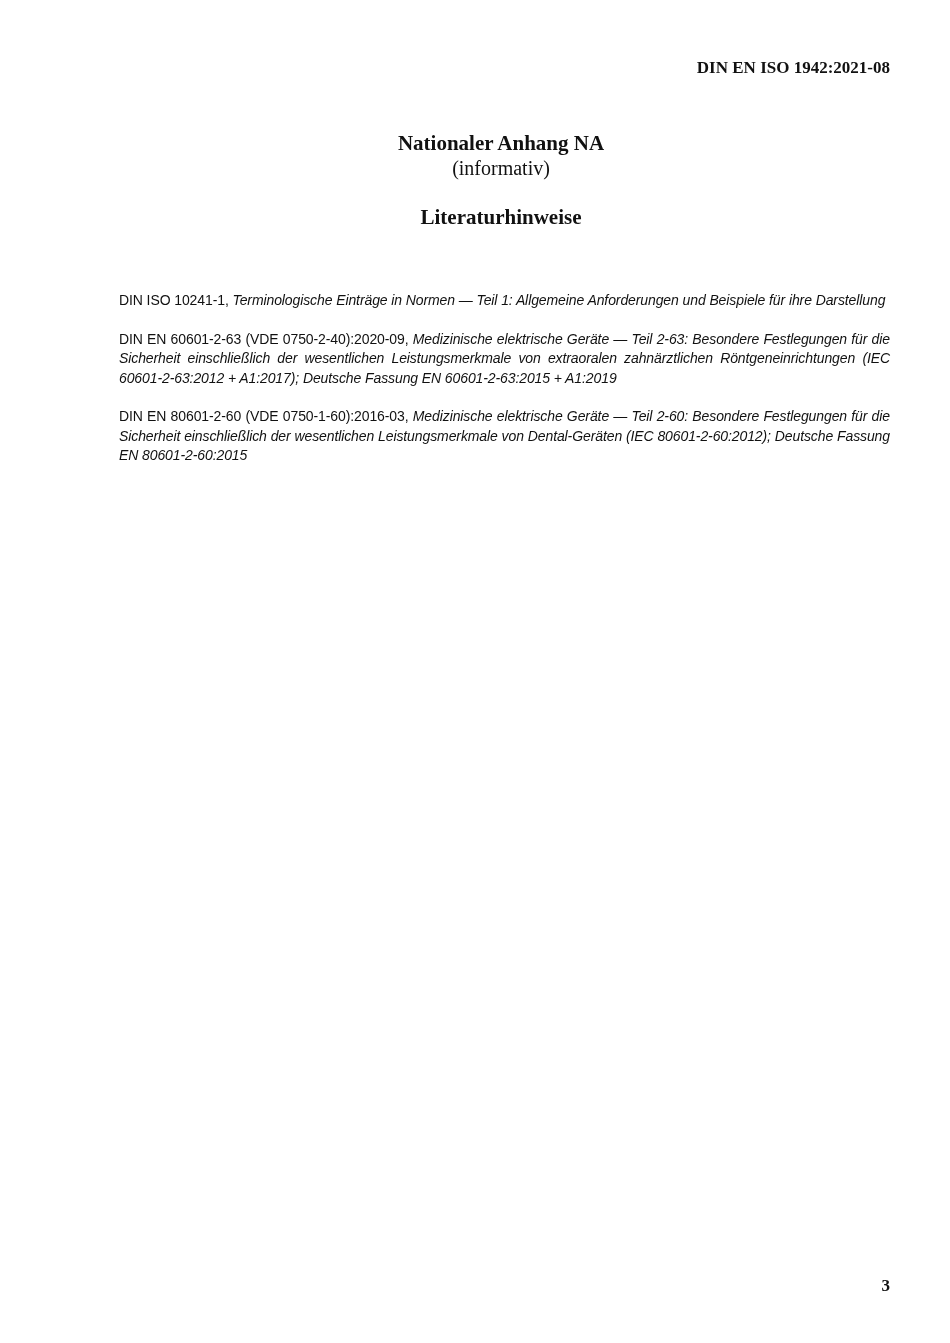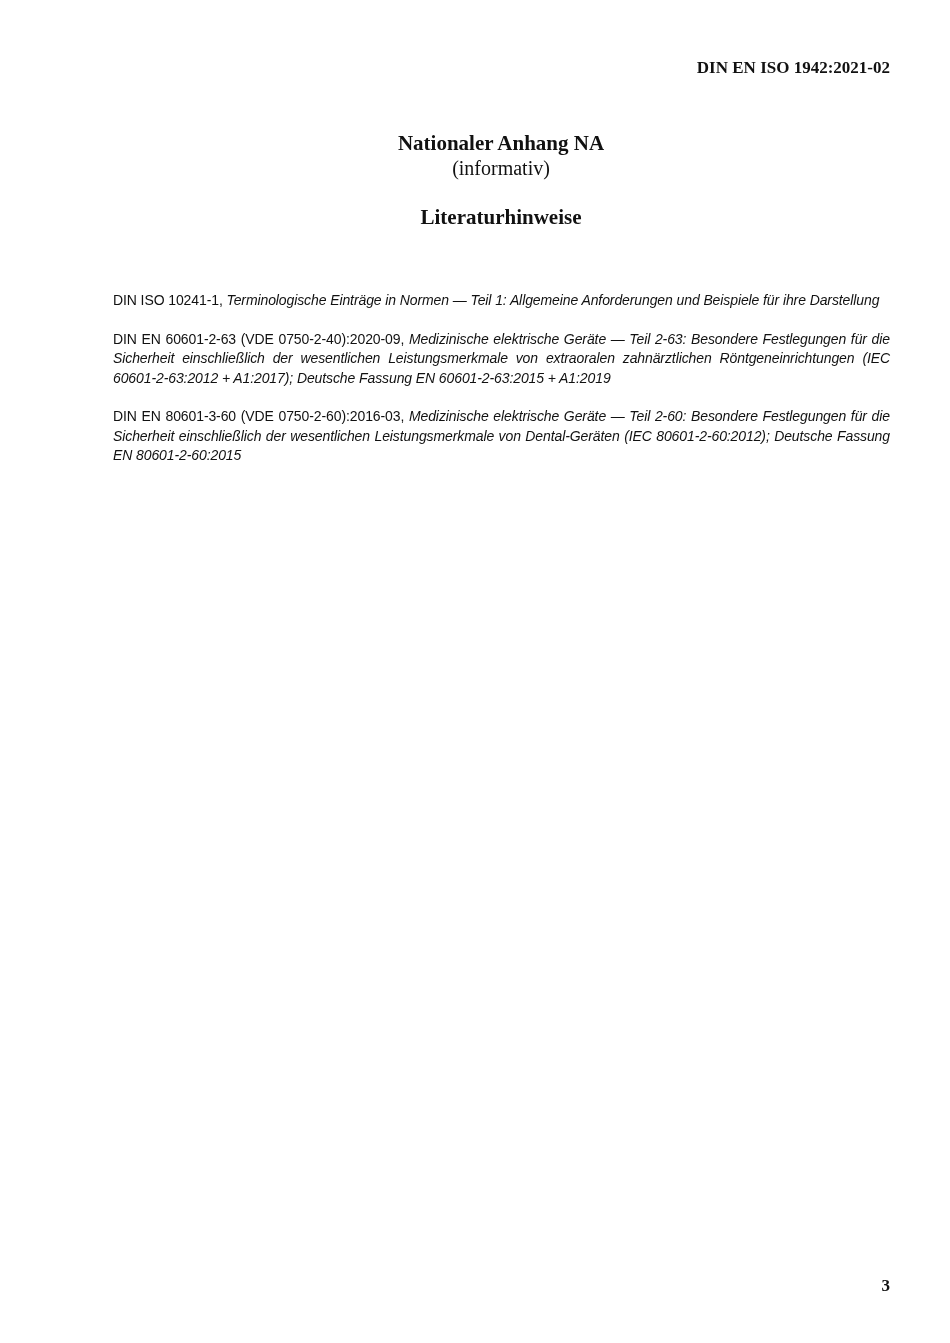--- a/index.html
+++ b/index.html
@@ -55,46 +55,46 @@
       position: absolute;
       top: 291px;
       left: 113px;
       width: 777px;
     }
     .ref {
       font-family: "Liberation Sans", sans-serif;
       font-size: 14px;
       line-height: 19.5px;
       text-align: justify;
-      margin: 0 0 19px 0;
+      margin: 0 0 19px 6px;
       letter-spacing: -0.1px;
     }
     .ref .title {
       font-style: italic;
     }
     .page-number {
       position: absolute;
       top: 1276px;
       right: 60px;
       font-family: "Liberation Serif", serif;
       font-weight: bold;
       font-size: 17px;
     }
   </style>
 </head>
 <body>
 
-<div class="header-ref">DIN EN ISO 1942:2021-02</div>
+<div class="header-ref">DIN EN ISO 1942:2021-08</div>
 
 <div class="annex-block">
   <div class="annex-title">Nationaler Anhang NA</div>
   <div class="annex-subtitle">(informativ)</div>
 </div>
 
 <div class="section-title">Literaturhinweise</div>
 
 <div class="refs">
   <p class="ref"><span>DIN ISO 10241-1, </span><span class="title">Terminologische Einträge in Normen — Teil 1: Allgemeine Anforderungen und Beispiele für ihre Darstellung</span></p>
   <p class="ref"><span>DIN EN 60601-2-63 (VDE 0750-2-40):2020-09, </span><span class="title">Medizinische elektrische Geräte — Teil 2-63: Besondere Festlegungen für die Sicherheit einschließlich der wesentlichen Leistungsmerkmale von extraoralen zahnärztlichen Röntgeneinrichtungen (IEC 60601-2-63:2012 + A1:2017); Deutsche Fassung EN 60601-2-63:2015 + A1:2019</span></p>
-  <p class="ref"><span>DIN EN 80601-3-60 (VDE 0750-2-60):2016-03, </span><span class="title">Medizinische elektrische Geräte — Teil 2-60: Besondere Festlegungen für die Sicherheit einschließlich der wesentlichen Leistungsmerkmale von Dental-Geräten (IEC 80601-2-60:2012); Deutsche Fassung EN 80601-2-60:2015</span></p>
+  <p class="ref"><span>DIN EN 80601-2-60 (VDE 0750-1-60):2016-03, </span><span class="title">Medizinische elektrische Geräte — Teil 2-60: Besondere Festlegungen für die Sicherheit einschließlich der wesentlichen Leistungsmerkmale von Dental-Geräten (IEC 80601-2-60:2012); Deutsche Fassung EN 80601-2-60:2015</span></p>
 </div>
 
 <div class="page-number">3</div>
 
 </body></html>

